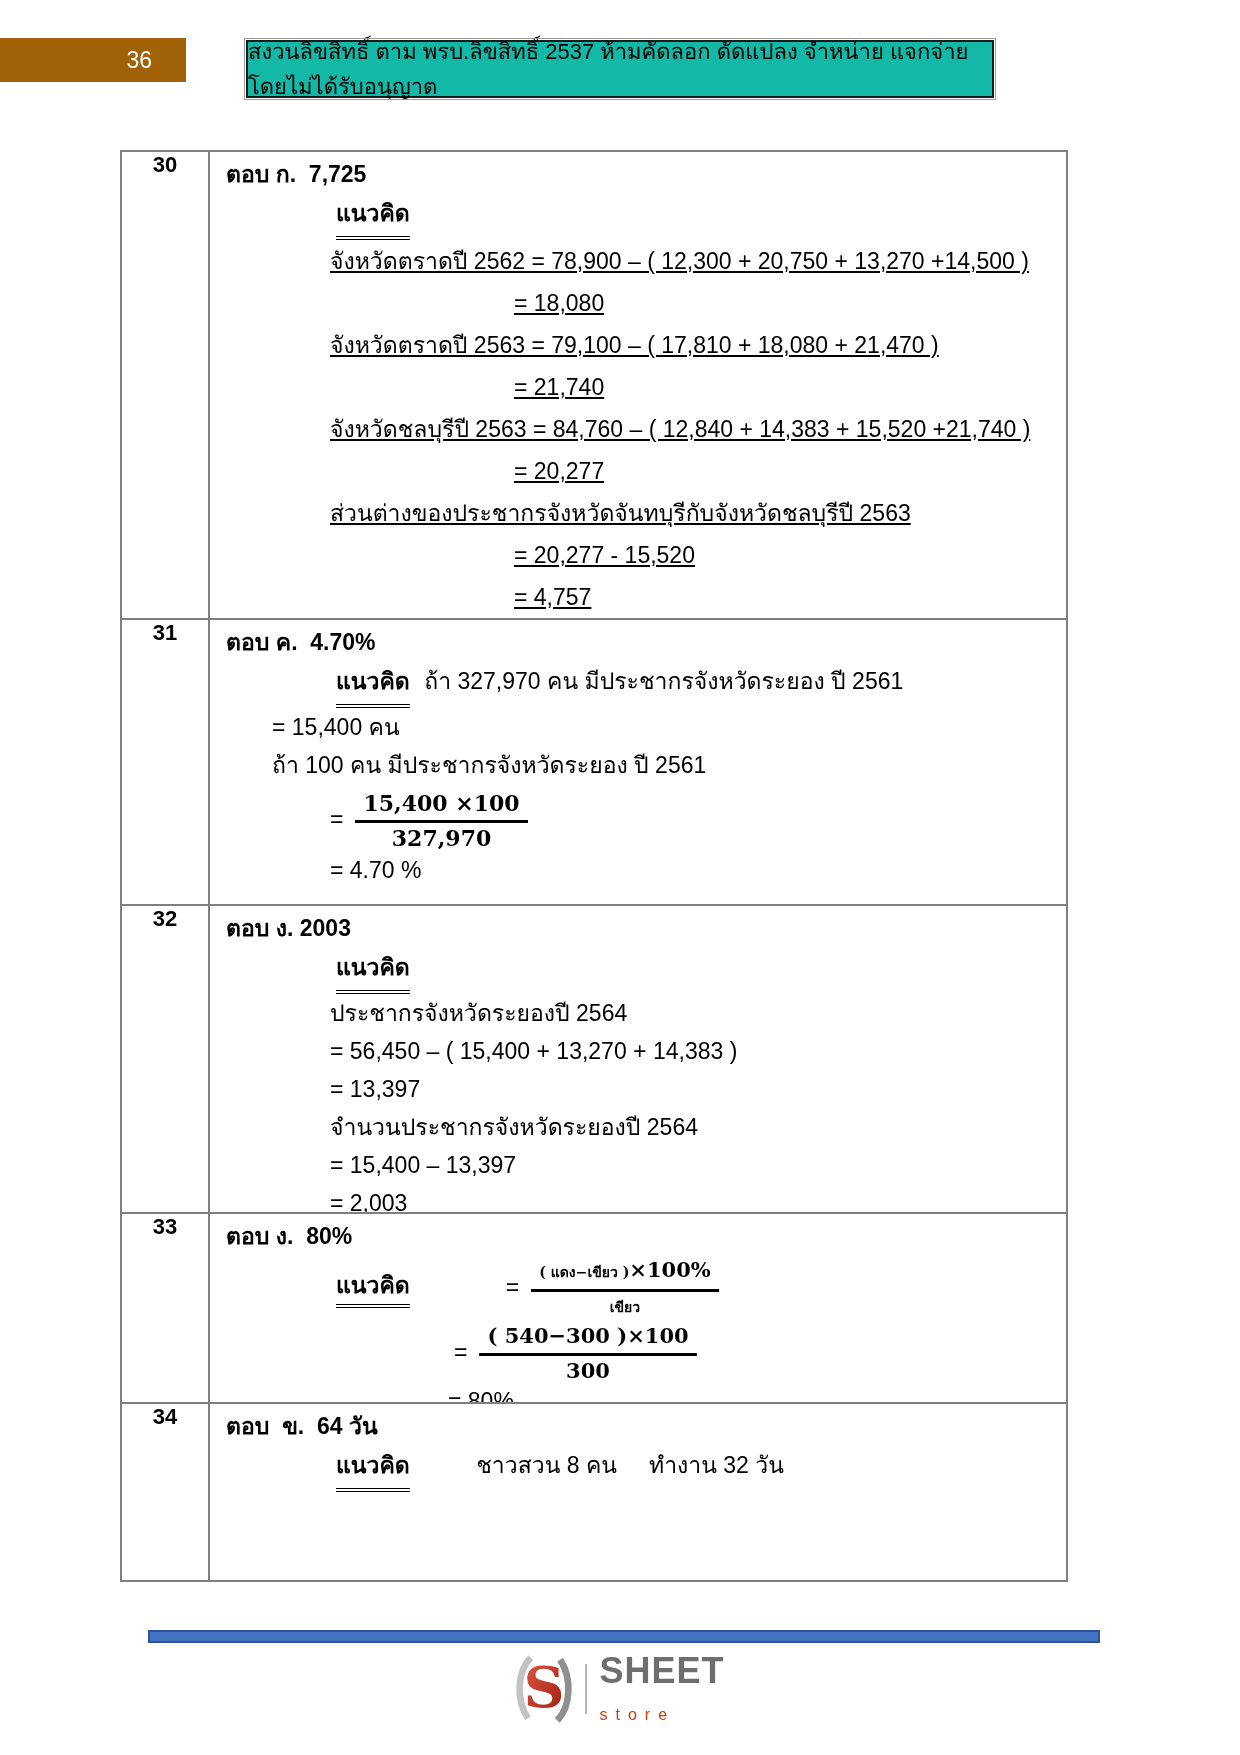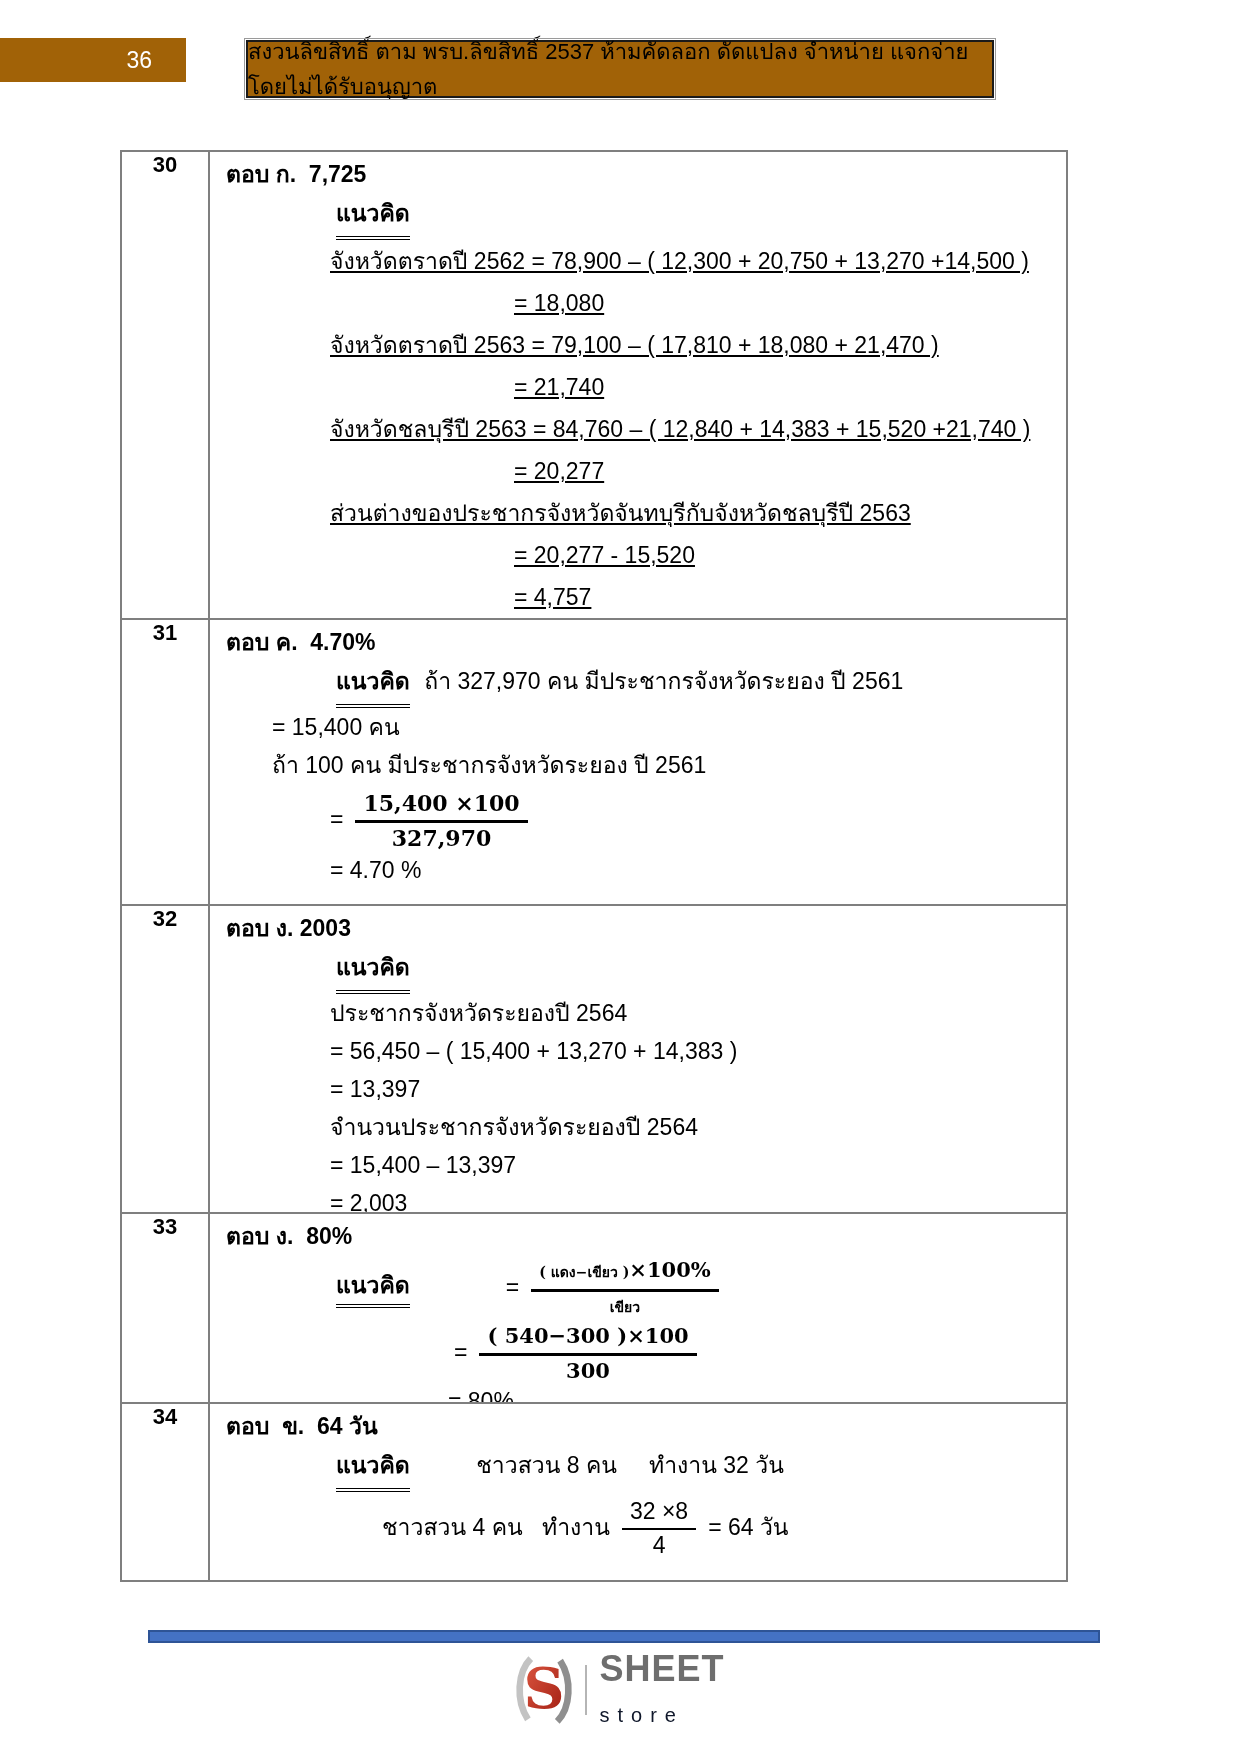--- a/index.html
+++ b/index.html
@@ -12,21 +12,21 @@
   .black-tab {
     position:absolute; left:0; top:38px; width:186px; height:44px;
     background:#a16207; color:#fff; font-size:23px;
     display:flex; align-items:center; justify-content:flex-end;
     padding-right:34px; box-sizing:border-box;
   }
   .copy-box {
     position:absolute; left:246px; top:40px; width:748px; height:58px;
     border:2px solid #1a1a1a; outline:1px solid #9a9a9a; outline-offset:1px;
     display:flex; align-items:center; justify-content:center;
-    font-size:22px; box-sizing:border-box; background:#a16207;
+    font-size:22px; box-sizing:border-box; background:#14b8a6;
   }
 
   
   .anstable {
     position:absolute; left:120px; top:150px; width:948px;
     border:2px solid #7f7f7f; box-sizing:border-box; background:#fff;
   }
   .row { display:flex; border-bottom:2px solid #7f7f7f; box-sizing:border-box; overflow:hidden; }
   .row:last-child { border-bottom:none; }
   .h30{height:468px} .h31{height:286px} .h32{height:308px} .h33{height:190px} .h34{height:176px}
@@ -68,21 +68,21 @@
     position:absolute; left:148px; top:1630px; width:952px; height:13px;
     background:#4472c4; border:2px solid #2e5496; box-sizing:border-box;
   }
   .logo {
     position:absolute; left:0; top:1652px; width:1240px;
     display:flex; justify-content:center; align-items:center; gap:12px;
   }
   .logo-divider { width:2px; height:50px; background:#b5b5b5; }
   .brand-col { display:flex; flex-direction:column;justify-content:space-between; }
   .brand { font-size:36px; font-weight:bold; color:#6e6e6e; letter-spacing:1px; line-height:34px; }
-  .brand-sub { font-size:20px; color:#0f172a; letter-spacing:8px; margin-top:18px; }
+  .brand-sub { font-size:16px; color:#c2410c; letter-spacing:8px; margin-top:18px; }
 </style>
 </head>
 <body>
 
 <div class="page">
 
   <div class="black-tab">
     <span>36</span>
   </div>
   <div class="copy-box">
@@ -166,28 +166,20 @@
       </div>
     </div>
 
     <div class="row h34">
       <div class="cell-no">34</div>
       <div class="cell-body">
         <div class="ans">ตอบ  ข.  64 วัน</div>
         <div class="m-line ind-m">
           <span class="method method-u">แนวคิด</span>
           <span class="line" style="margin-left:62px">ชาวสวน 8 คน     ทำงาน 32 วัน</span>
-        </div>
-        <div class="frac-line" style="margin-left:156px; margin-top:4px">
-          <span class="line">ชาวสวน 4 คน   ทำงาน</span>
-          <span class="frac plain" style="margin:0 12px">
-            <span class="num">32 ×8</span>
-            <span class="den">4</span>
-          </span>
-          <span class="line">= 64 วัน</span>
         </div>
       </div>
     </div>
 
   </div>
 
   <div class="footer-bar"></div>
   <div class="logo">
     <svg width="58" height="74" viewBox="0 0 60 78">
       <defs>

